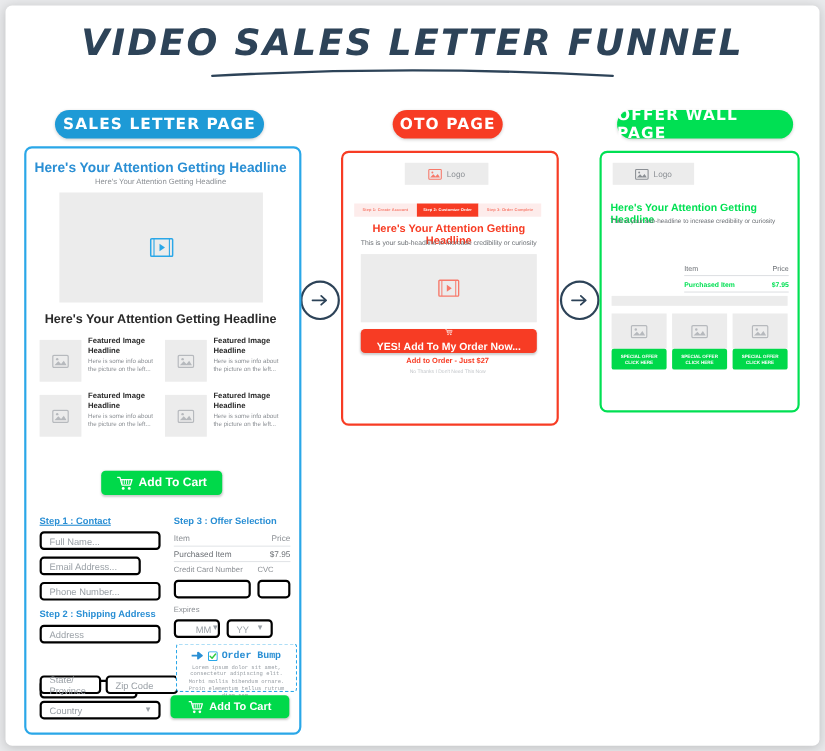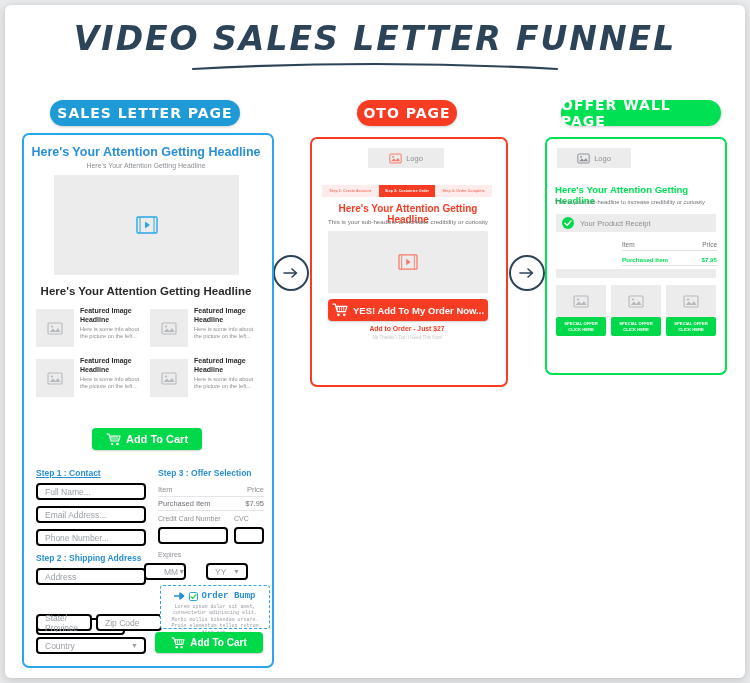--- a/index.html
+++ b/index.html
@@ -100,21 +100,21 @@
           letter-spacing:.1px;}
   .o-step.active{background:#f73c24;color:#fff;}
   .o-h1{position:absolute;left:8px;top:64px;width:176px;
         color:#f73c24;font-size:10px;font-weight:bold;text-align:center;}
   .o-sub{position:absolute;left:6px;top:79px;width:180px;
         color:#6c7075;font-size:6.2px;text-align:center;}
   .o-video{position:absolute;left:16px;top:92px;width:160px;height:62px;}
   .btn-yes{position:absolute;left:16px;top:160px;width:160px;height:22px;
         border-radius:4px;background:#f73c24;color:#fff;font-weight:bold;
         font-size:9.5px;display:flex;align-items:center;justify-content:center;gap:5px;
-        box-shadow:0 1px 2px rgba(0,0,0,.2);}
+        box-shadow:0 1px 2px rgba(0,0,0,.2);flex-direction:column;}
   .o-price{position:absolute;left:0;top:186px;width:190px;text-align:center;
         color:#f73c24;font-size:6.8px;font-weight:bold;}
   .o-nothanks{position:absolute;left:0;top:196px;width:190px;text-align:center;
         color:#c3c6ca;font-size:4.6px;}
 
   
   .w-logo{position:absolute;left:10px;top:9px;width:74px;height:20px;
           display:flex;align-items:center;justify-content:center;gap:4px;
           background:#ececec;color:#8b8f94;font-size:7.5px;}
   .w-h1{position:absolute;left:8px;top:45px;width:162px;
@@ -231,21 +231,21 @@
           <path d="M0.5 1 H3 L5 8 H12.5 L14 3 H4" stroke="#fff" stroke-width="1.2" fill="none" stroke-linejoin="round"></path>
           <path d="M5 3.2 V7 M7 3.2 V7 M9 3.2 V7 M11 3.2 V7" stroke="#fff" stroke-width=".8"></path>
           <circle cx="6" cy="11" r="1.3" fill="#fff"></circle>
           <circle cx="11.5" cy="11" r="1.3" fill="#fff"></circle>
         </svg>
       <span>Add To Cart</span>
     </div>
 
     <div class="step-h" style="position:absolute;left:12px;top:333px;text-decoration:underline;">Step 1 : Contact</div>
     <div class="field" style="position:absolute;left:12px;top:348px;width:110px;">Full Name...</div>
-    <div class="field" style="position:absolute;left:12px;top:371px;width:110px;">Email Address...</div>
+    <div class="field" style="position:absolute;left:12px;top:371px;width:92px;">Email Address...</div>
     <div class="field" style="position:absolute;left:12px;top:394px;width:110px;">Phone Number...</div>
 
     <div class="step-h" style="position:absolute;left:12px;top:418px;">Step 2 : Shipping Address</div>
     <div class="field" style="position:absolute;left:12px;top:433px;width:110px;">Address</div>
     <div class="field" style="position:absolute;left:12px;top:439px;width:89px;margin-top:44px;">City</div>
     <div class="field" style="position:absolute;left:12px;top:479px;width:56px;">State/ Province</div>
     <div class="field" style="position:absolute;left:72px;top:479px;width:66px;">Zip Code</div>
     <div class="field" style="position:absolute;left:12px;top:502px;width:110px;">
       <span>Country</span>
       <span class="sel-caret">▼</span>
@@ -258,21 +258,21 @@
     </div>
     <div class="tbl-row" style="position:absolute;left:134px;top:362px;width:106px;height:13px;display:flex;justify-content:space-between;align-items:center;">
       <span>Purchased Item</span>
       <span>$7.95</span>
     </div>
     <div class="lbl-sm" style="position:absolute;left:134px;top:380px;">Credit Card Number</div>
     <div class="lbl-sm" style="position:absolute;left:210px;top:380px;">CVC</div>
     <div class="field empty" style="position:absolute;left:134px;top:392px;width:70px;">&nbsp;</div>
     <div class="field empty" style="position:absolute;left:210px;top:392px;width:30px;">&nbsp;</div>
     <div class="lbl-sm" style="position:absolute;left:134px;top:416px;">Expires</div>
-    <div class="field" style="position:absolute;left:120px;top:428px;width:42px;padding-left:18px;">
+    <div class="field" style="position:absolute;left:134px;top:428px;width:42px;padding-left:18px;">
       <span>MM</span>
       <span class="sel-caret">▼</span>
     </div>
     <div class="field" style="position:absolute;left:182px;top:428px;width:42px;">
       <span>YY</span>
       <span class="sel-caret">▼</span>
     </div>
 
     <div class="bump" style="position:absolute;left:136px;top:450px;width:108px;height:42px;font-family:Liberation Mono, monospace;">
       <div style="display:flex;align-items:center;justify-content:center;gap:3px;margin-top:5px;">
@@ -349,29 +349,20 @@
           <rect x="1" y="1" width="14" height="11" rx="1" stroke="#8b8f94" stroke-width="1.2" fill="none"></rect>
           <circle cx="5" cy="4.5" r="1.1" fill="#8b8f94"></circle>
           <path d="M2.5 10 L6 6.5 L8.5 9 L11 6 L13.5 10 Z" fill="#8b8f94"></path>
         </svg>
       <span>Logo</span>
     </div>
 
     <div class="w-h1">Here's Your Attention Getting Headline</div>
     <div class="w-sub">This is your sub-headline to increase credibility or curiosity</div>
 
-    <div class="w-receipt">
-      <span>
-        <svg width="12" height="12" viewBox="0 0 12 12">
-            <circle cx="6" cy="6" r="6" fill="#00d94a"></circle>
-            <path d="M3 6.2 L5.2 8.3 L9 3.9" stroke="#fff" stroke-width="1.4" fill="none" stroke-linecap="round" stroke-linejoin="round"></path>
-          </svg>
-      </span>
-      <span>Your Product Receipt</span>
-    </div>
 
     <div class="w-thead">
       <span>Item</span>
       <span>Price</span>
     </div>
     <div class="w-trow">
       <span>Purchased Item</span>
       <span>$7.95</span>
     </div>
     <div class="w-bar"></div>

